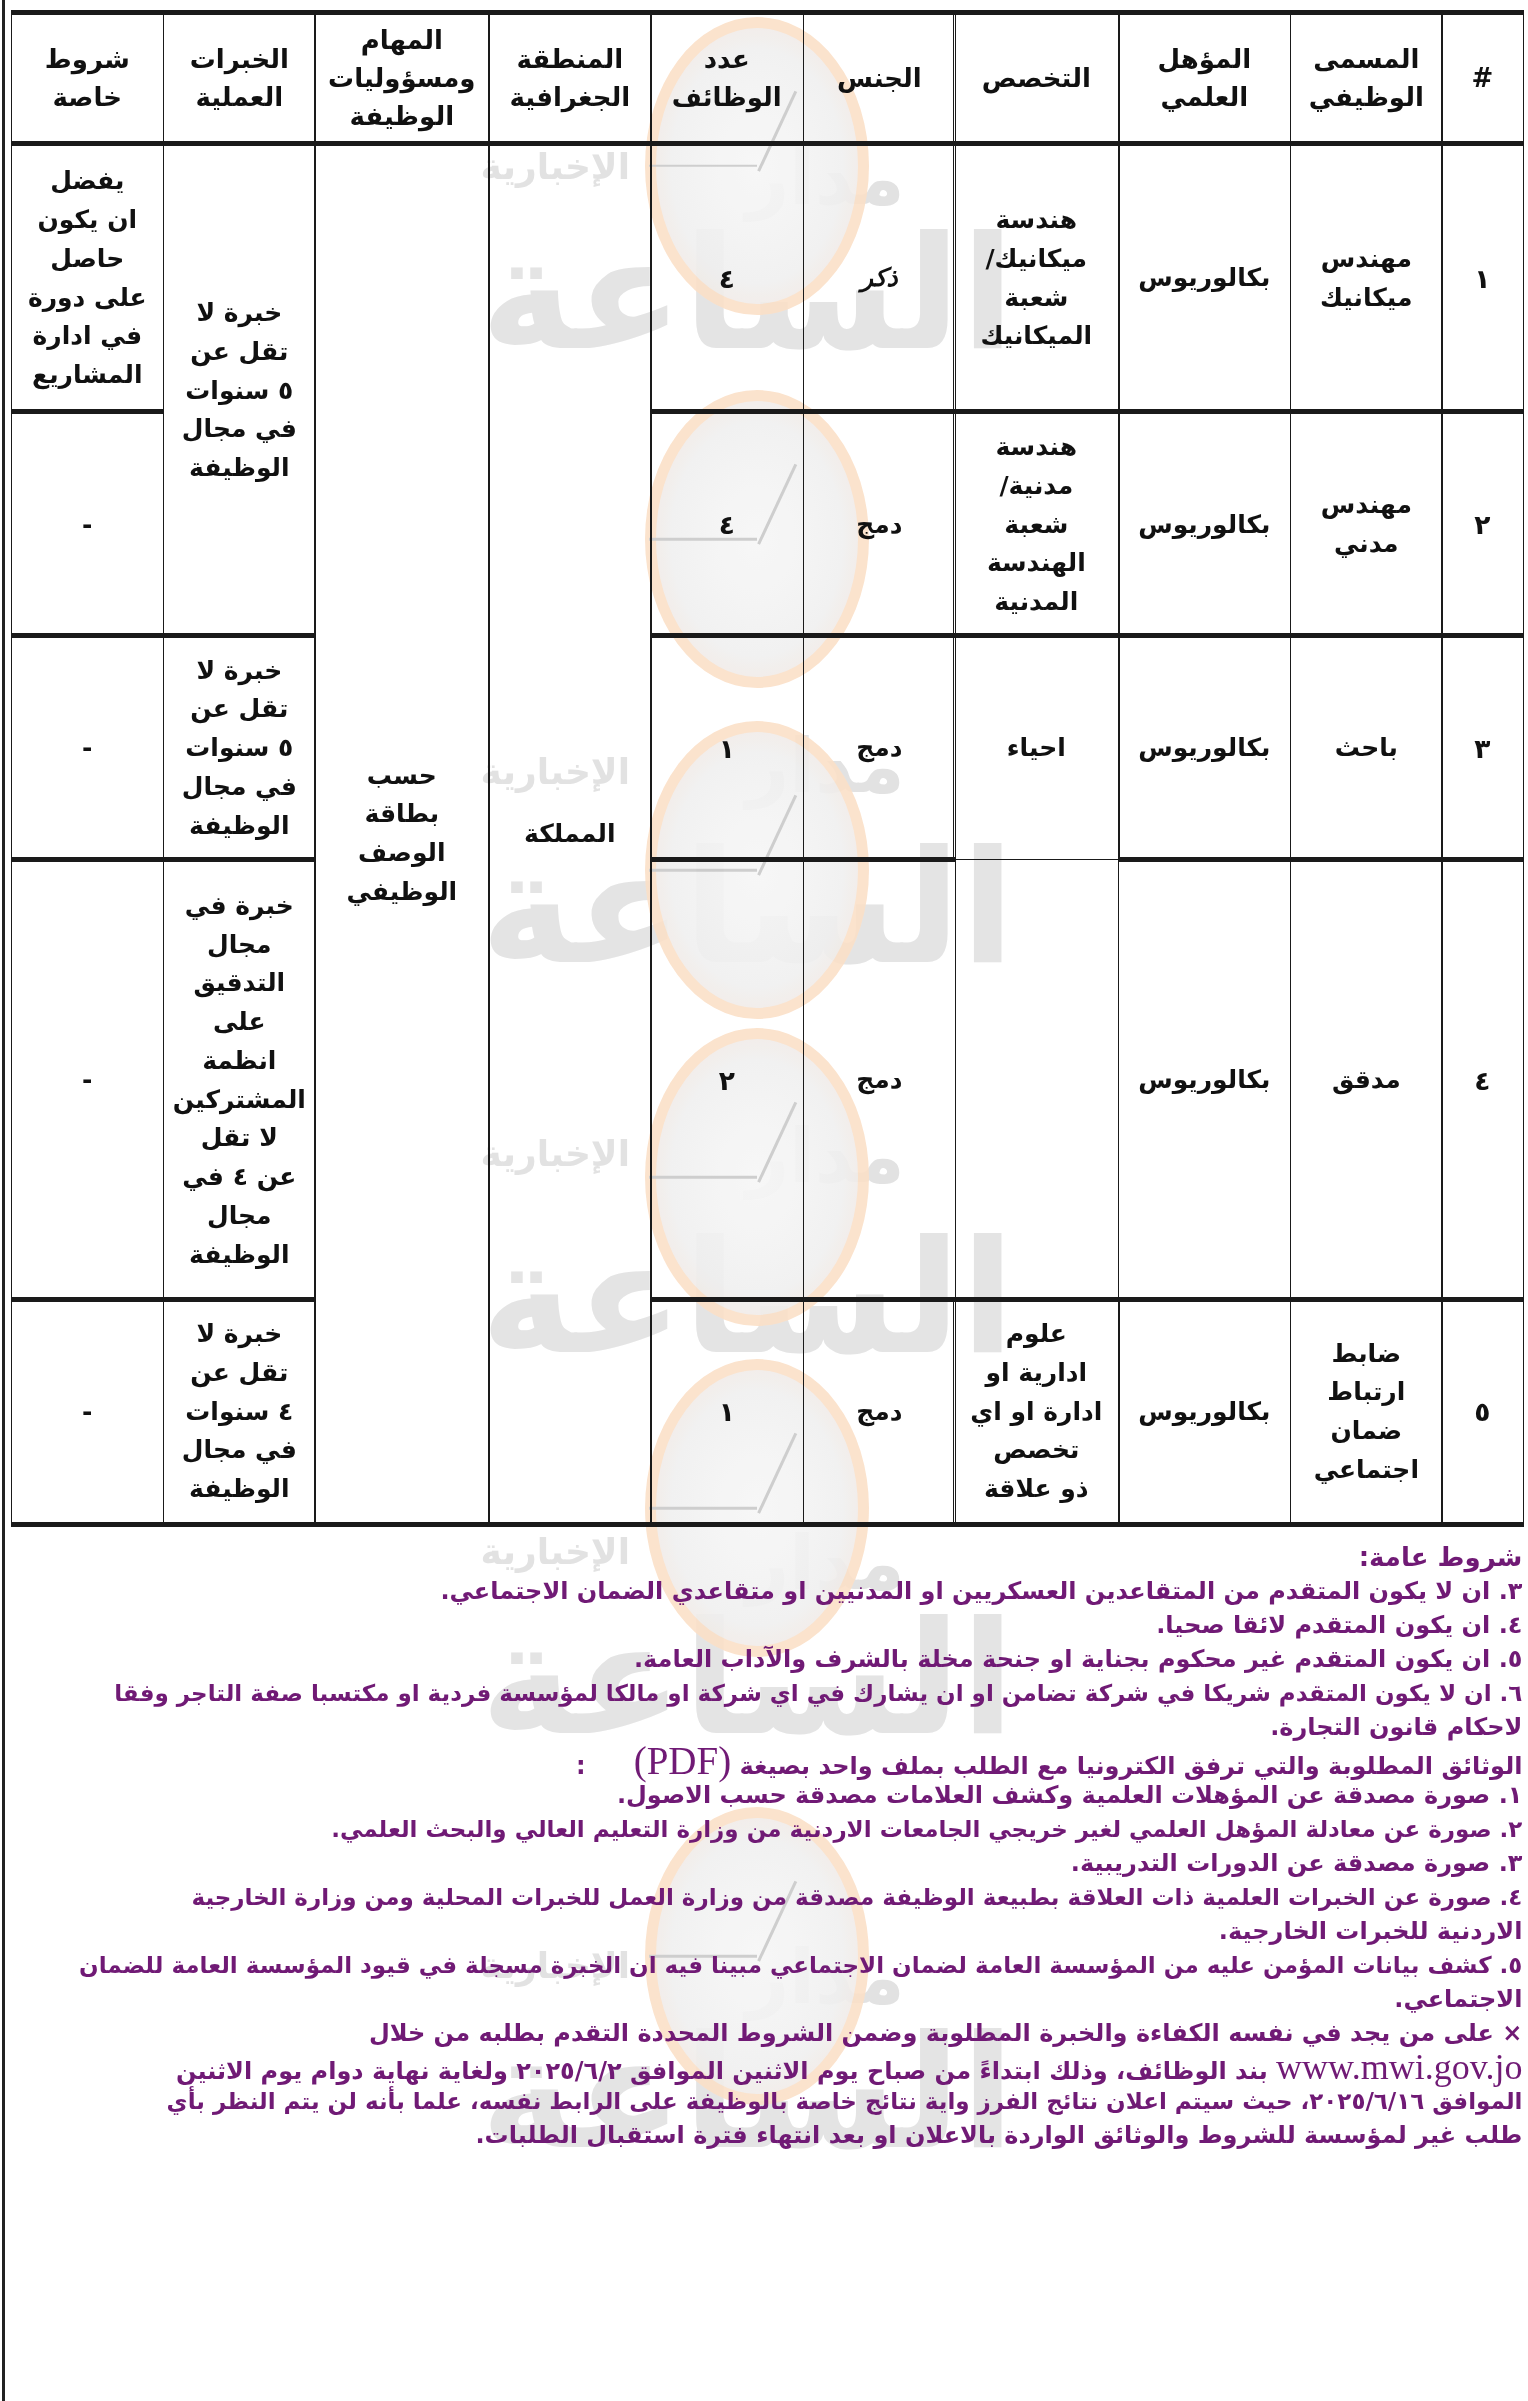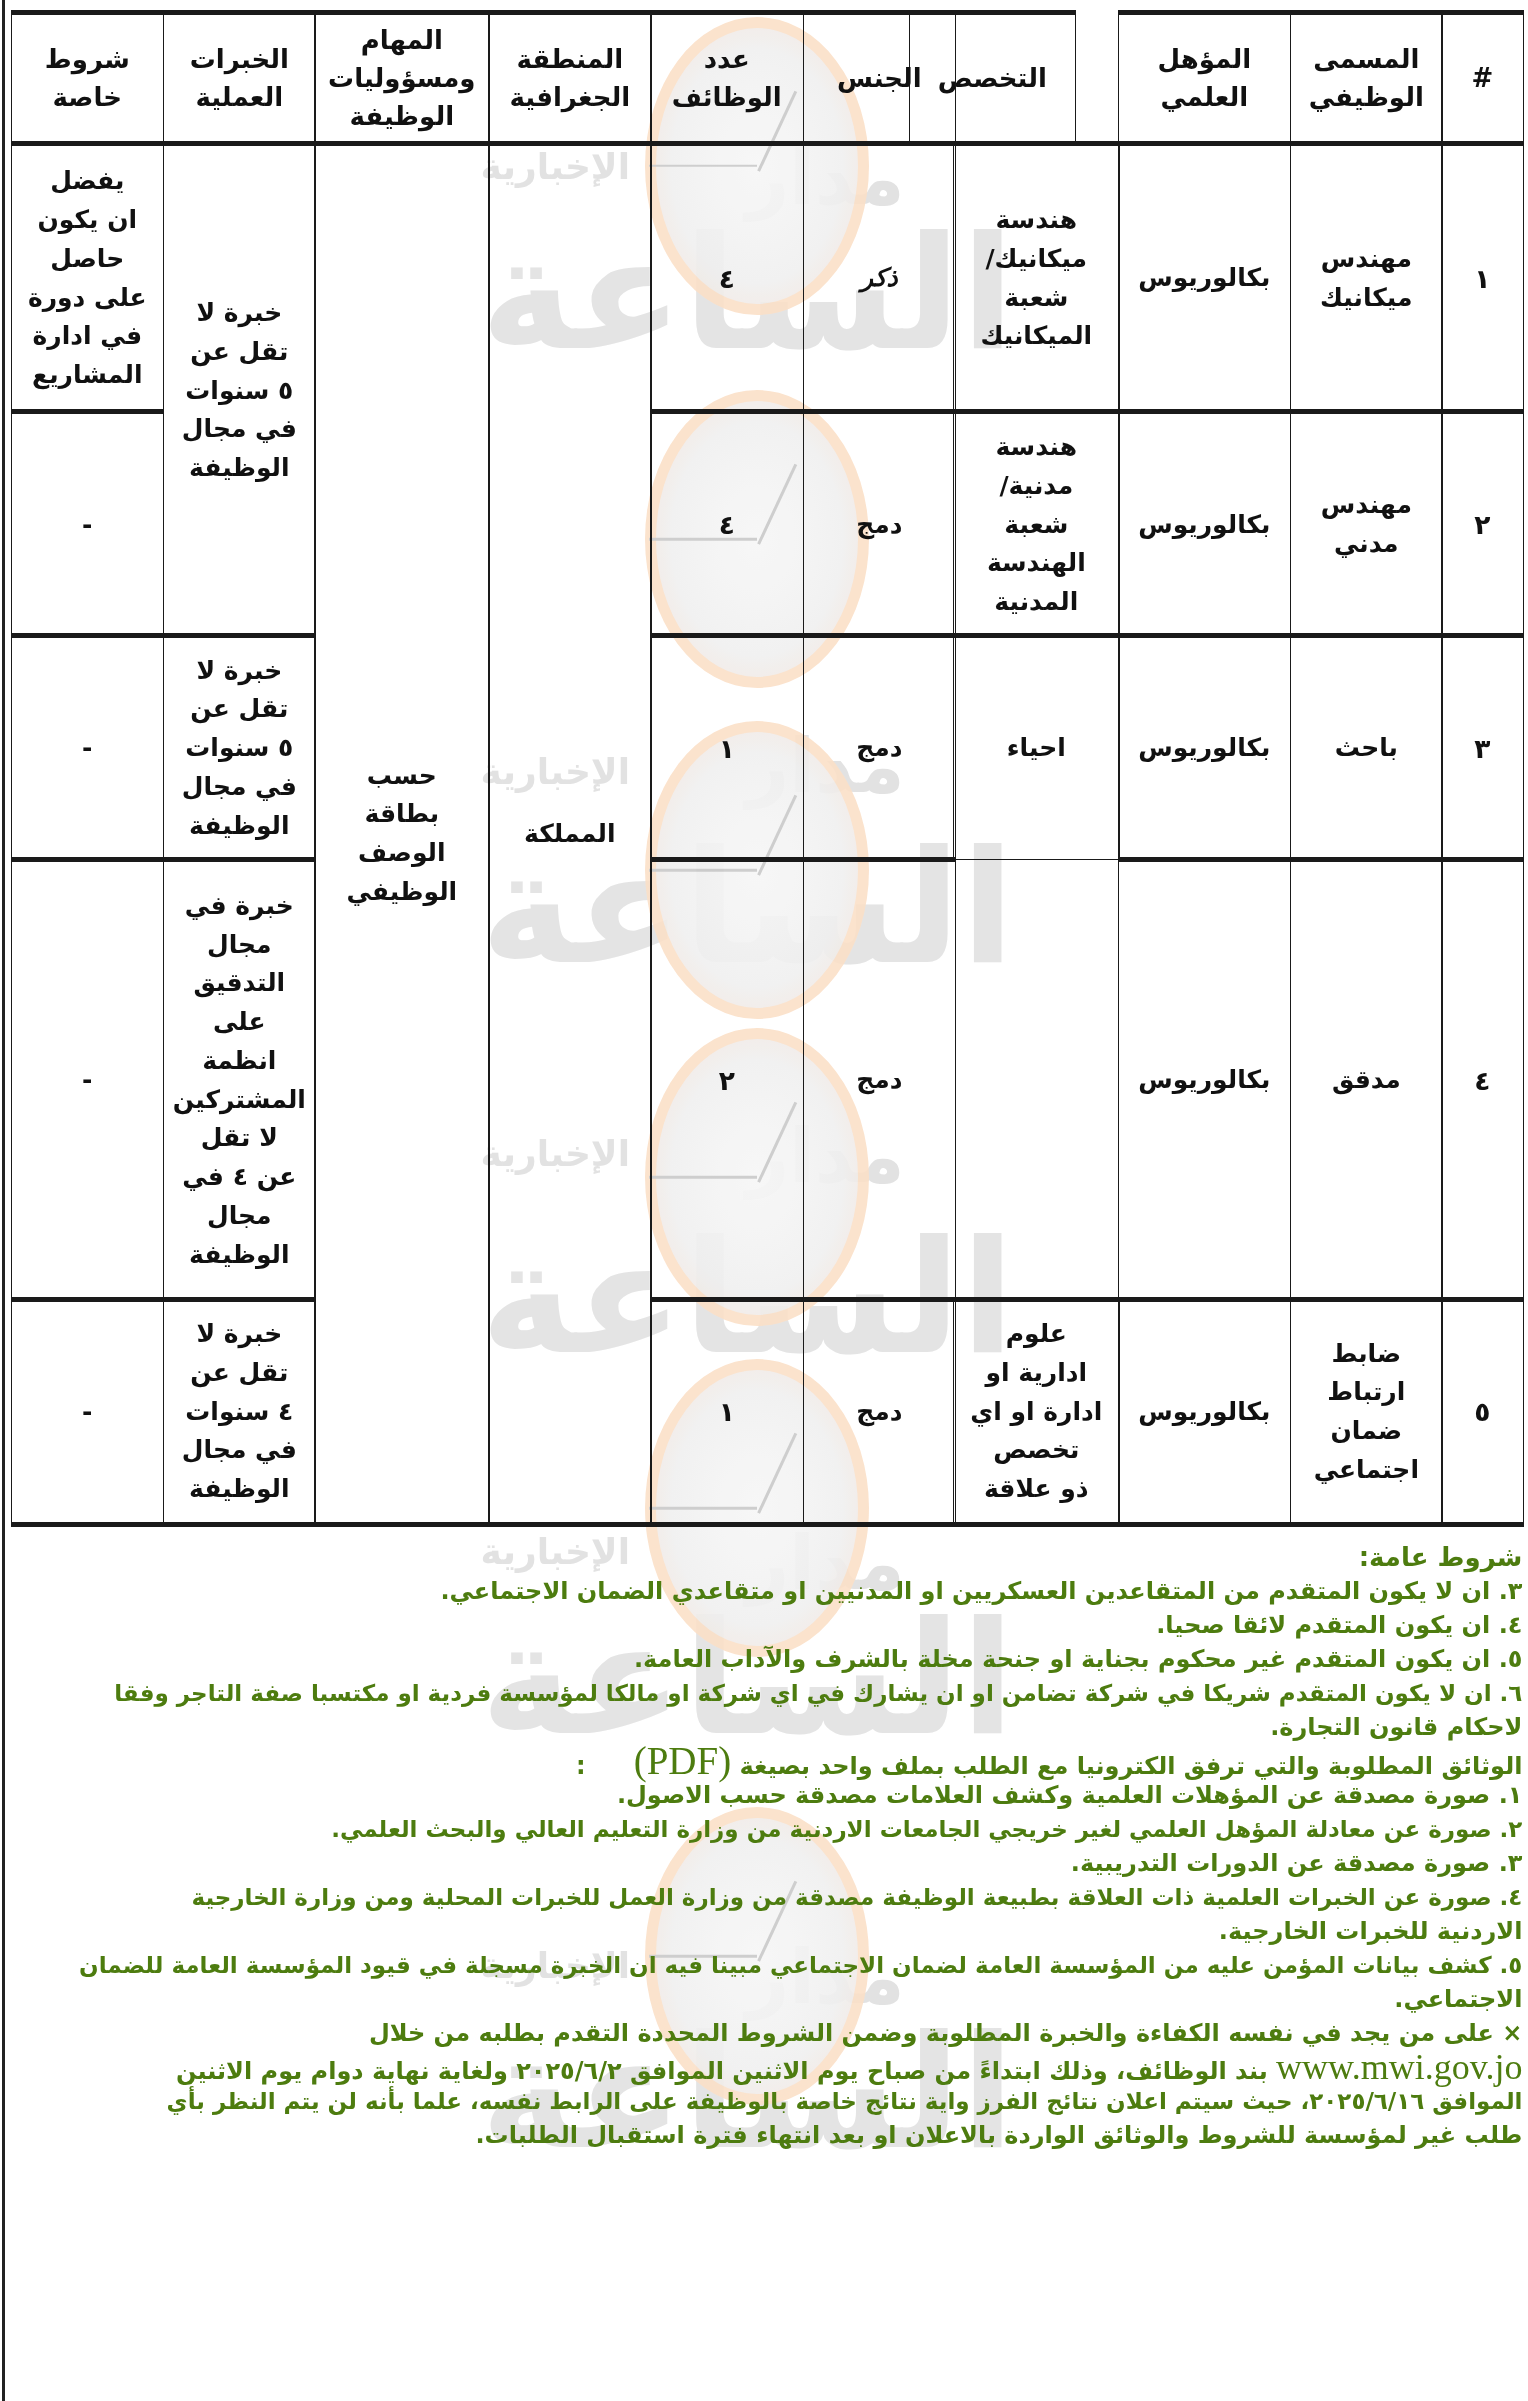--- a/index.html
+++ b/index.html
@@ -30,21 +30,21 @@
           font-family:"DejaVu Sans", sans-serif; font-weight:bold; font-size:25px; line-height:1.55;
           padding:5px 8.3px; background:transparent; }
   .cell.hdr { font-size:26px; line-height:1.45; }
   .cell span { display:block; white-space:pre-line; }
   .thick-top { border-top-width:5px; }
   .thick-bottom { border-bottom-width:5px; }
   .num { font-size:26.5px; }
 
   
   .notes { position:absolute; right:6.6px; left:10px; top:1540px; direction:rtl; text-align:right;
-           font-family:"DejaVu Sans", sans-serif; font-weight:bold; font-size:24px; color:#4d7c0f; }
+           font-family:"DejaVu Sans", sans-serif; font-weight:bold; font-size:24px; color:#701a75; }
   .line { height:34px; line-height:34px; white-space:nowrap; }
   .url { font-family:"Liberation Serif", serif; font-weight:normal; font-size:36px; }
   .pdf { font-family:"Liberation Serif", serif; font-weight:normal; font-size:39px;margin-left:48px; }
 </style>
 </head>
 <body>
 
 <div class="page-left-rule"></div>
 
 <div class="wm" style="left:464px; top:124px; width:580px; height:431px;">
@@ -86,21 +86,21 @@
       <span>#</span>
     </div>
   <div class="cell hdr thick-top" style="left:1279px; top:0; width:153px; height:134px;">
       <span>المسمى
 الوظيفي</span>
     </div>
   <div class="cell hdr thick-top" style="left:1107px; top:0; width:173px; height:134px;">
       <span>المؤهل
 العلمي</span>
     </div>
-  <div class="cell hdr thick-top" style="left:898px; top:0; width:167px; height:134px;">
+  <div class="cell hdr thick-top" style="left:942px; top:0; width:167px; height:134px;">
       <span>التخصص</span>
     </div>
   <div class="cell hdr thick-top" style="left:792px; top:0; width:153px; height:134px;">
       <span>الجنس</span>
     </div>
   <div class="cell hdr thick-top" style="left:639px; top:0; width:154px; height:134px;">
       <span>عدد
 الوظائف</span>
     </div>
   <div class="cell hdr thick-top" style="left:477px; top:0; width:164px; height:134px;">

